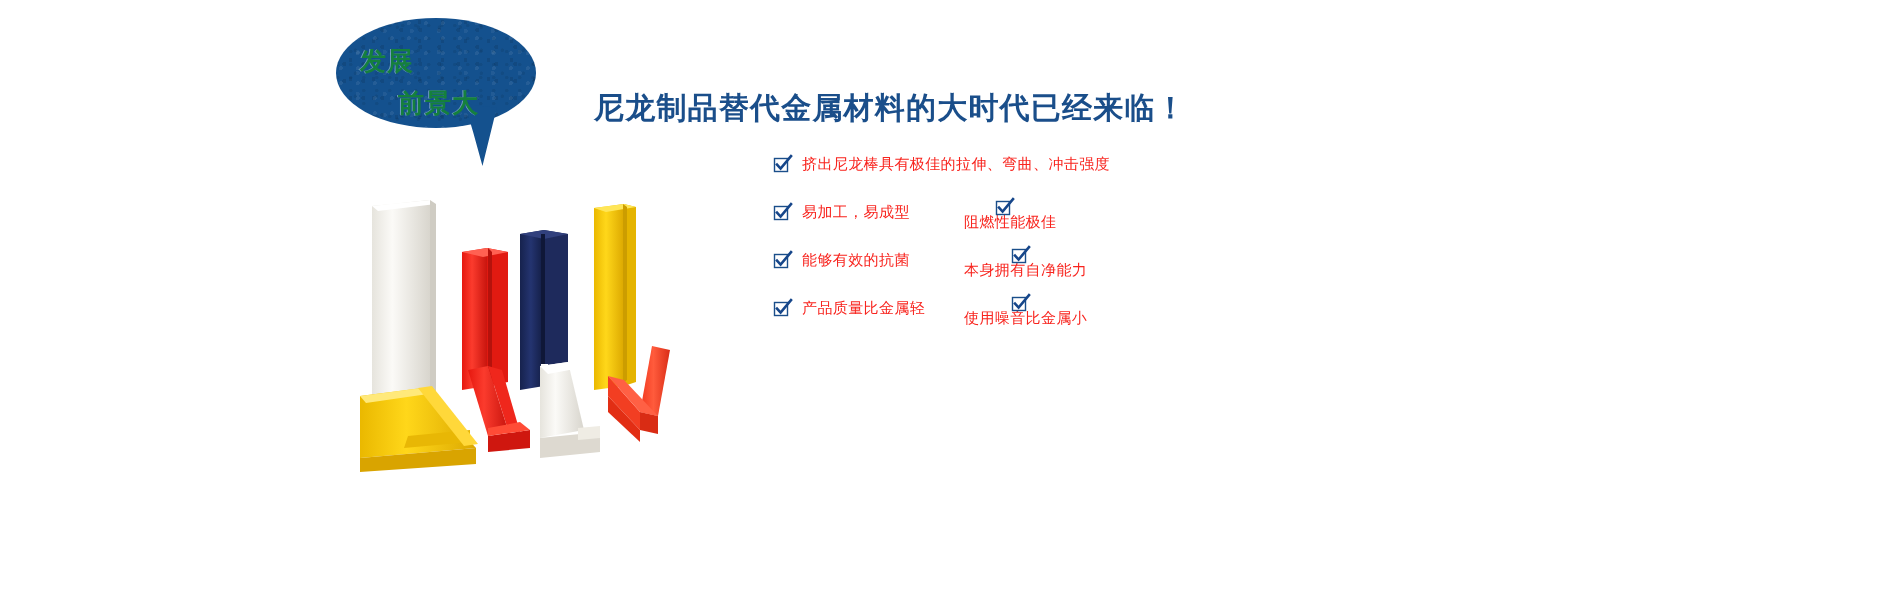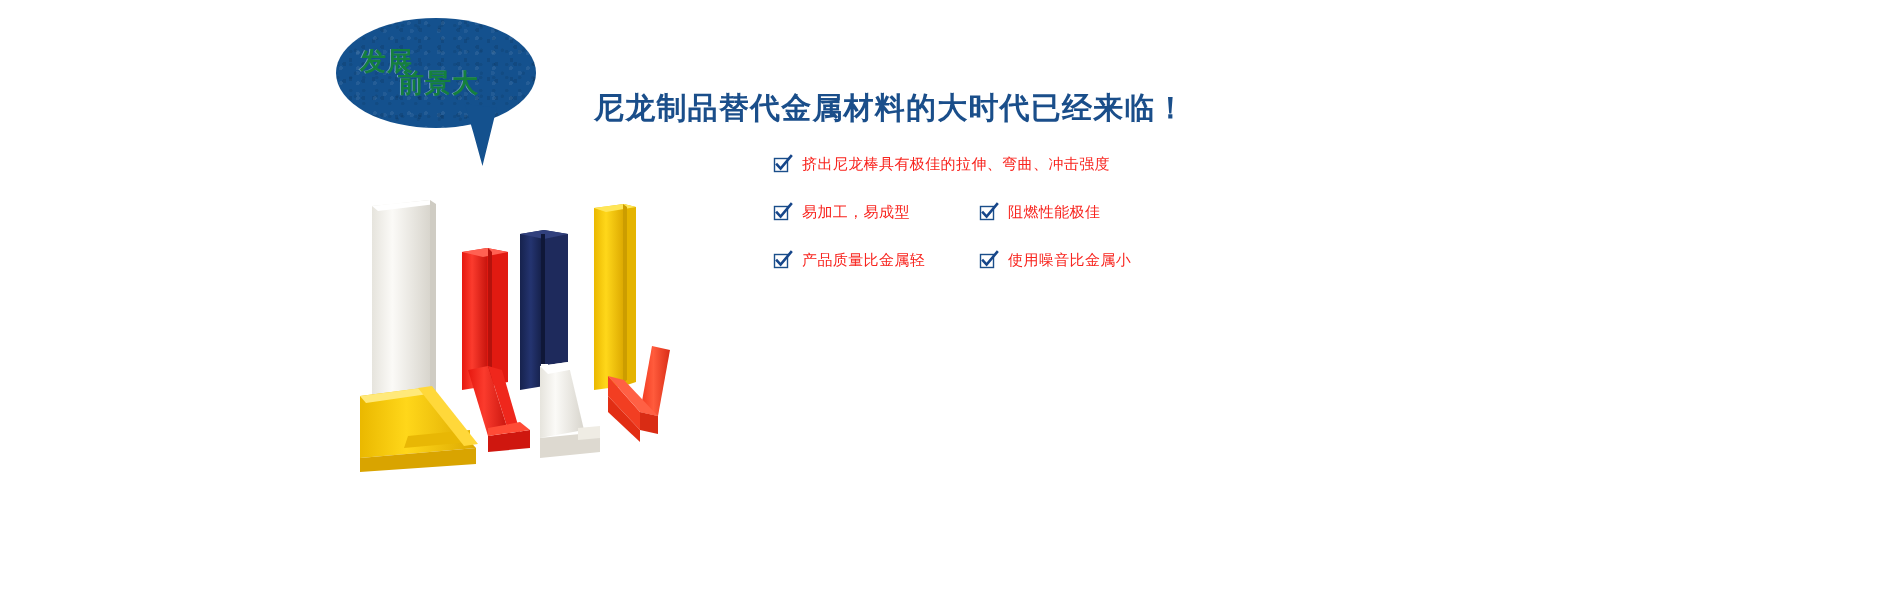--- a/index.html
+++ b/index.html
@@ -48,21 +48,21 @@
     position: absolute;
     color: #15803d;
     font-size: 26px;
     font-weight: 700;
     letter-spacing: 1px;
     line-height: 1;
     text-shadow: 1px 1px 0 rgba(20,81,142,0.65), -1px 0 0 rgba(190,215,240,0.55);
     white-space: nowrap;
   }
   #bubble-line-1 { left: 24px; top: 30px; }
-  #bubble-line-2 { left: 62px; top: 52px; }
+  #bubble-line-2 { left: 62px; top: 72px; }
 
   
   #headline {
     position: absolute;
     left: 594px; top: 52px;
     font-size: 30px;
     font-weight: 700;
     color: #1a4e8a;
     letter-spacing: 1.2px;
     white-space: nowrap;
@@ -89,21 +89,21 @@
   }
   .feature-item {
     position: absolute;
     top: 0;
     display: flex;
     align-items: center;
     height: 24px;
     white-space: nowrap;
   }
   .feature-item.col-1 { left: 0; }
-  .feature-item.col-2 { left: 206px; }
+  .feature-item.col-2 { left: 190px; flex-direction: column; }
   .check-icon {
     position: relative;
     width: 15px; height: 15px;
     flex: 0 0 15px;
     margin-right: 13px;
   }
   .check-icon svg { position: absolute; left: -2px; top: -5px; }
   .feature-text {
     color: #f8241e;
     font-size: 15px;
@@ -244,29 +244,49 @@
         <span class="check-icon">
           <svg width="22" height="22" viewBox="0 0 22 22">
             <rect x="2.5" y="6.5" width="13" height="13" fill="none" stroke="#1a4e8a" stroke-width="1.4"></rect>
             <path d="M5 12.5 L8.6 16.5 L19 4.2" fill="none" stroke="#16468a" stroke-width="2.6" stroke-linecap="square"></path>
           </svg>
         </span>
         <span class="feature-text">阻燃性能极佳</span>
       </div>
     </div>
 
-
     <div class="feature-row">
       <div class="feature-item col-1">
         <span class="check-icon">
           <svg width="22" height="22" viewBox="0 0 22 22">
             <rect x="2.5" y="6.5" width="13" height="13" fill="none" stroke="#1a4e8a" stroke-width="1.4"></rect>
             <path d="M5 12.5 L8.6 16.5 L19 4.2" fill="none" stroke="#16468a" stroke-width="2.6" stroke-linecap="square"></path>
           </svg>
         </span>
+        <span class="feature-text">能够有效的抗菌</span>
+      </div>
+      <div class="feature-item col-2">
+        <span class="check-icon">
+          <svg width="22" height="22" viewBox="0 0 22 22">
+            <rect x="2.5" y="6.5" width="13" height="13" fill="none" stroke="#1a4e8a" stroke-width="1.4"></rect>
+            <path d="M5 12.5 L8.6 16.5 L19 4.2" fill="none" stroke="#16468a" stroke-width="2.6" stroke-linecap="square"></path>
+          </svg>
+        </span>
+        <span class="feature-text">本身拥有自净能力</span>
+      </div>
+    </div>
+
+    <div class="feature-row">
+      <div class="feature-item col-1">
+        <span class="check-icon">
+          <svg width="22" height="22" viewBox="0 0 22 22">
+            <rect x="2.5" y="6.5" width="13" height="13" fill="none" stroke="#1a4e8a" stroke-width="1.4"></rect>
+            <path d="M5 12.5 L8.6 16.5 L19 4.2" fill="none" stroke="#16468a" stroke-width="2.6" stroke-linecap="square"></path>
+          </svg>
+        </span>
         <span class="feature-text">产品质量比金属轻</span>
       </div>
       <div class="feature-item col-2">
         <span class="check-icon">
           <svg width="22" height="22" viewBox="0 0 22 22">
             <rect x="2.5" y="6.5" width="13" height="13" fill="none" stroke="#1a4e8a" stroke-width="1.4"></rect>
             <path d="M5 12.5 L8.6 16.5 L19 4.2" fill="none" stroke="#16468a" stroke-width="2.6" stroke-linecap="square"></path>
           </svg>
         </span>
         <span class="feature-text">使用噪音比金属小</span>

